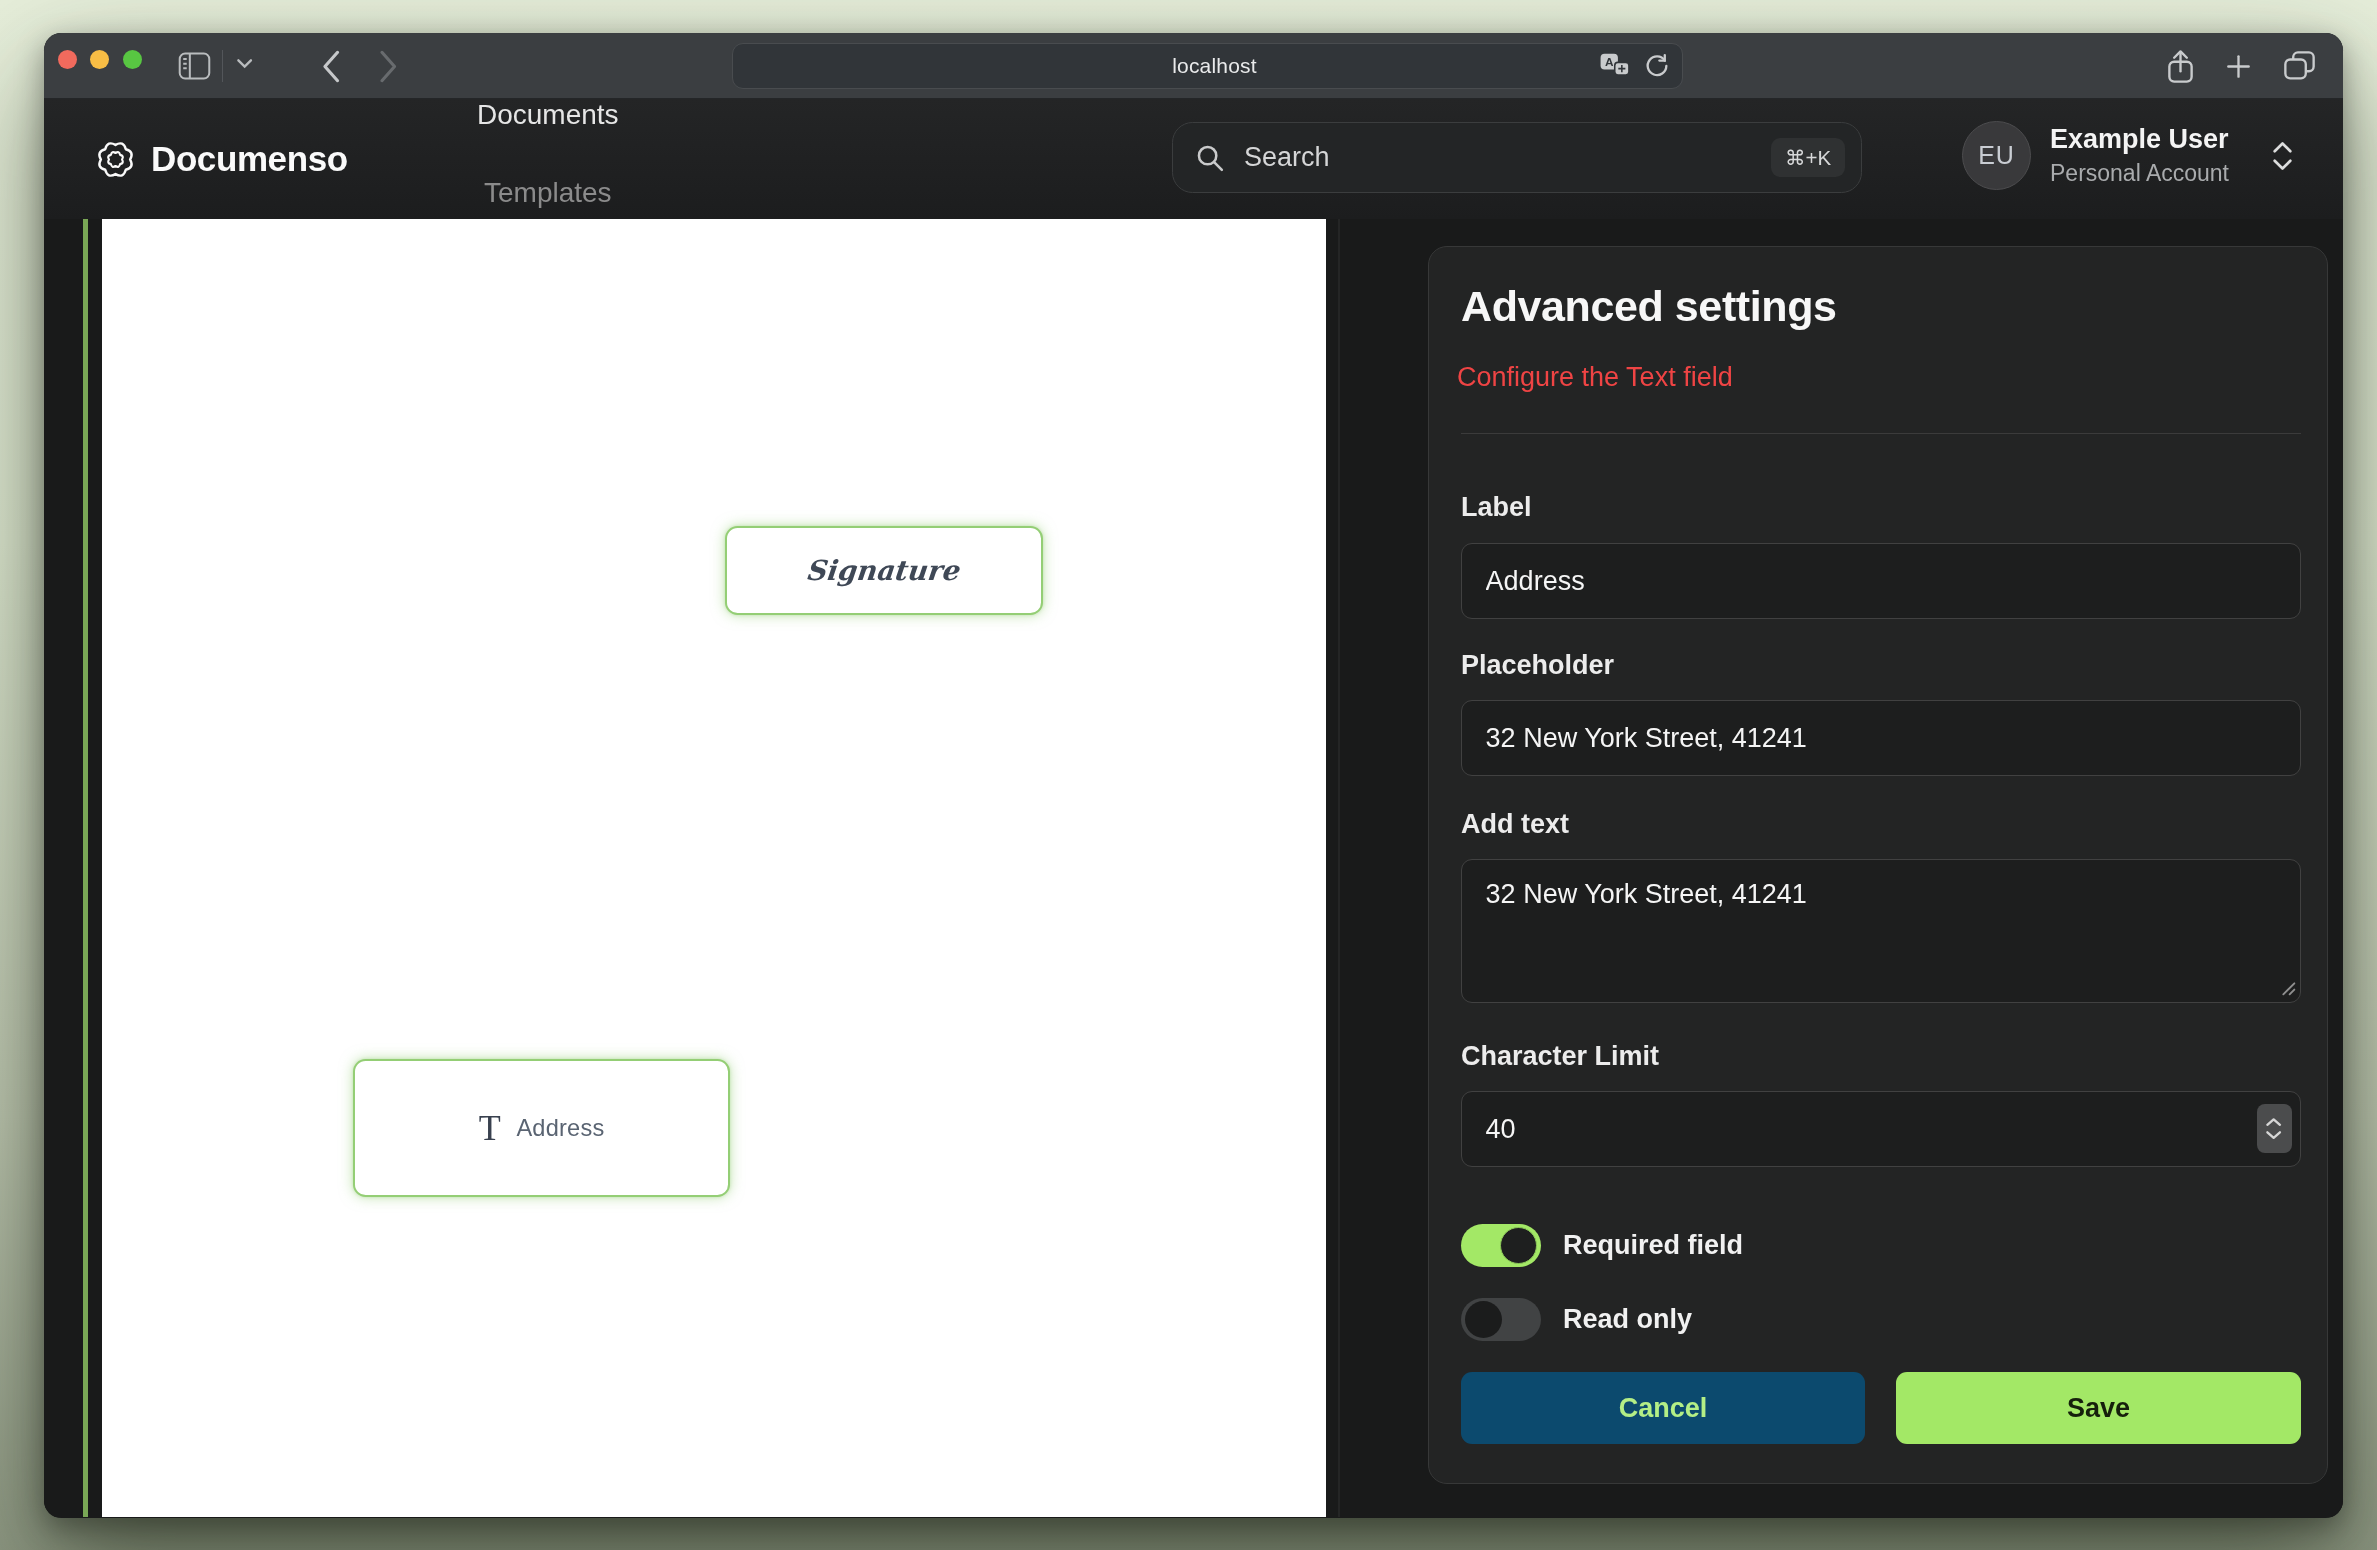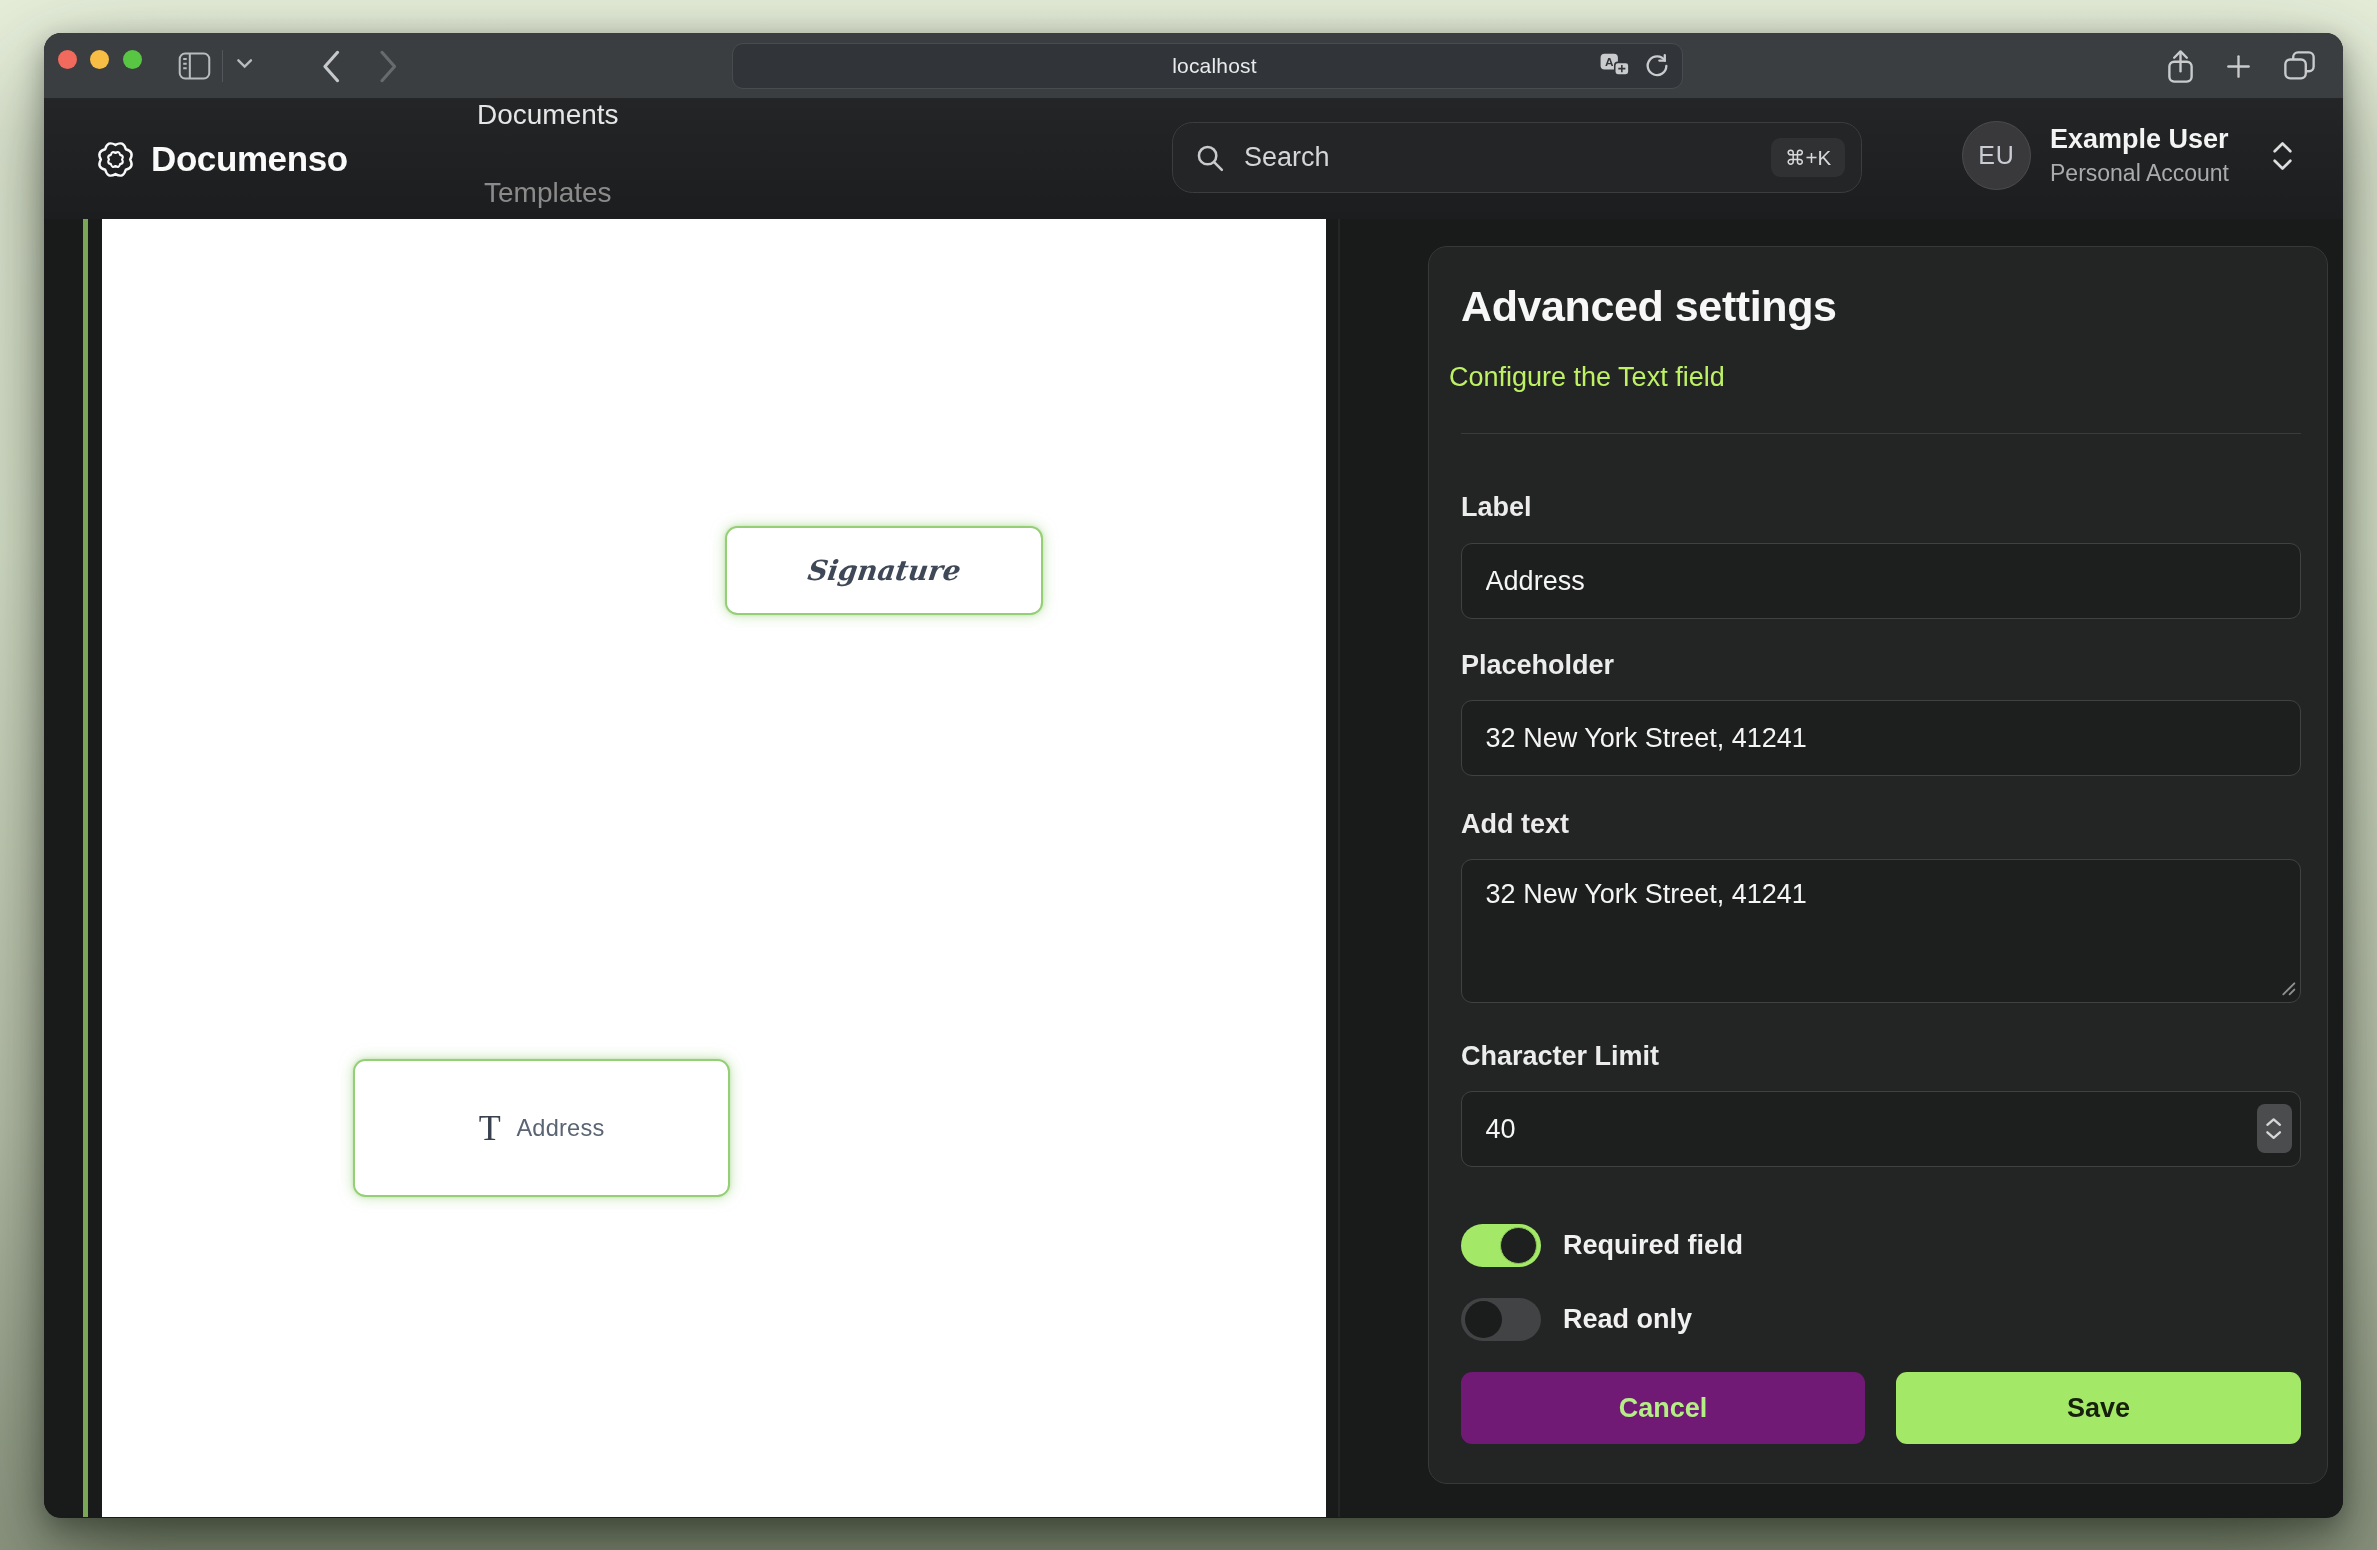--- a/index.html
+++ b/index.html
@@ -64,21 +64,21 @@
     transform:skewX(-8deg); color:#3f4856; font-size:27.6px; }
   .field-address { left:251px; top:840px; width:377px; height:138px; gap:15.8px; }
   .t-glyph { font-family:"Liberation Serif","DejaVu Serif",serif; font-size:36px; color:#39414f; line-height:1; }
   .addr-text { color:#5a6472; font-size:23.6px; letter-spacing:0.2px; }
 
   
   .card { position:absolute; left:1384px; top:27px; width:900px; height:1238px;
     background:#232424; border:0.8px solid #373838; border-radius:19px; }
   .card > * { position:absolute; }
   .card-title { left:32px; top:35px; color:#f7f7f7; font-size:43px; font-weight:700; letter-spacing:-0.4px; }
-  .card-subtitle { left:20px; top:115px; color:#bef264; font-size:27px; }
+  .card-subtitle { left:28px; top:115px; color:#ef4444; font-size:27px; }
   .card-divider { left:32px; top:186px; width:840px; height:0.8px; background:#3b3b3b; }
   .f-label { color:#ececec; font-size:27px; font-weight:600; left:32px; }
   .f-input { left:32px; width:840px; height:76px; background:#1d1e1e; border:1.2px solid #414141;
     border-radius:11px; color:#f5f5f5; font-size:27px; padding:0 23.6px; outline:none; font-family:inherit; }
   .f-textarea { left:32px; width:840px; height:144px; background:#1d1e1e; border:1.2px solid #414141;
     border-radius:11px; color:#f5f5f5; font-size:27px; padding:19px 23.6px; outline:none; resize:none; font-family:inherit; }
   .resize-grip { left:848px; top:730px; width:20.5px; height:20.5px; }
   .num-wrap { left:32px; top:844px; width:840px; height:76px; }
   .num-wrap input { width:100%; height:100%; background:#1d1e1e; border:1.2px solid #414141;
     border-radius:11px; color:#f5f5f5; font-size:27px; padding:0 23.6px; outline:none; font-family:inherit; }
@@ -87,21 +87,21 @@
   .switch-row { left:32px; height:44px; display:flex; align-items:center; gap:22px; }
   .switch { position:relative; width:80px; height:43px; border-radius:22px; border:none; cursor:pointer; }
   .switch.on  { background:#a3e866; }
   .switch.off { background:#414344; }
   .knob { position:absolute; top:3.2px; width:37px; height:37px; border-radius:50%; background:#1e1f1f; }
   .switch.on  .knob { left:39px; border:0.8px solid #8dc95a; }
   .switch.off .knob { left:3.9px;  background:#1b1c1c; }
   .switch-label { color:#f1f1f1; font-size:27px; font-weight:600; }
   .btn { top:1125px; height:72px; border:none; border-radius:11px; font-size:27px; font-weight:600;
     font-family:inherit; cursor:pointer; }
-  .btn-cancel { left:32px; width:404px; background:#701a75; color:#b4ef86; }
+  .btn-cancel { left:32px; width:404px; background:#0c4a6e; color:#b4ef86; }
   .btn-save { left:467px; width:405px; background:#a3e866; color:#16200c; }
 
   svg { display:block; }
 </style>
 </head>
 <body>
 
 <div class="desktop">
   <div class="window">
 

